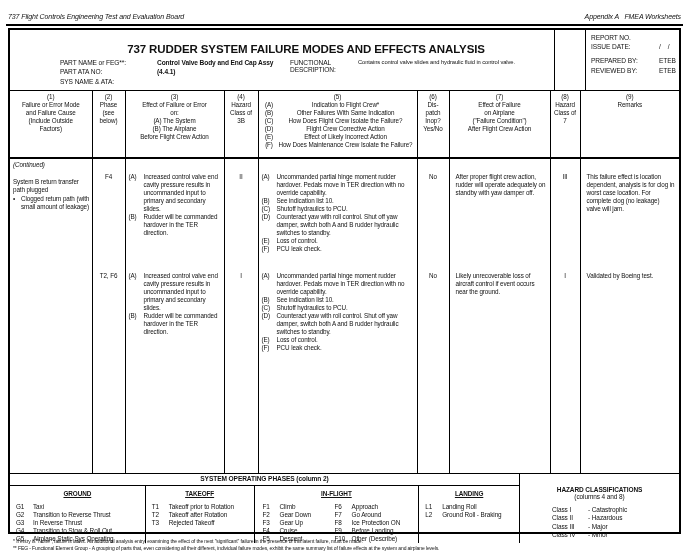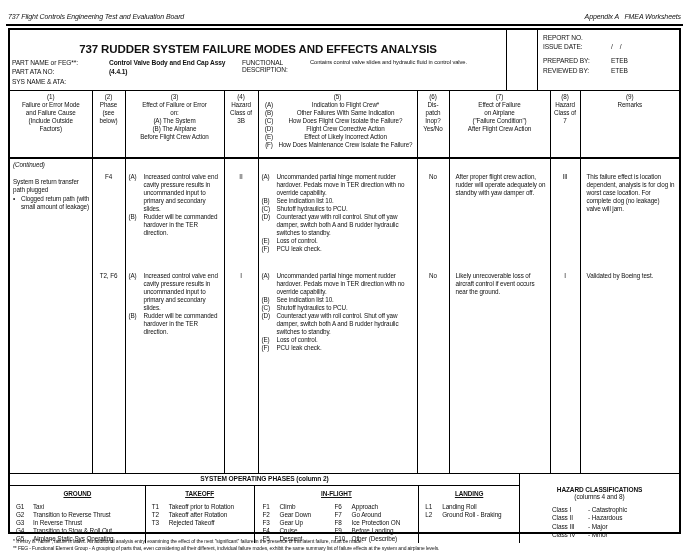--- a/index.html
+++ b/index.html
@@ -7,21 +7,21 @@
           font-family:"Liberation Sans",sans-serif;letter-spacing:-0.1px;overflow:hidden;}
   
   .pagehdr{position:absolute;top:13px;left:8px;right:8px;display:flex;justify-content:space-between;
            font-size:7px;font-style:italic;white-space:pre;}
   .toprule{position:absolute;top:24px;left:6px;width:677px;height:2px;background:#000;}
   
   .sheet{position:absolute;top:28px;left:8px;width:673px;height:506px;border:2px solid #000;
          box-sizing:border-box;display:flex;flex-direction:column;}
   
   .tblock{height:61px;border-bottom:1px solid #000;box-sizing:border-box;display:flex;flex:none;}
-  .tb-left{width:496px;position:relative;flex:none;}
+  .tb-left{width:496px;position:relative;flex:none;margin-left:48px;}
   .tb-title{position:absolute;top:13px;left:0;width:100%;text-align:center;font-weight:bold;font-size:11.5px;}
   .lbl{position:absolute;font-size:6.6px;}
   .val{font-weight:bold;}
   .tb-gap{width:31px;border-left:1px solid #000;box-sizing:border-box;flex:none;}
   .tb-report{flex:1;border-left:1px solid #000;box-sizing:border-box;padding:3px 0 0 5px;font-size:6.6px;line-height:1.4;}
   .repline{display:flex;}
   .replab{width:68px;flex:none;}
   .repspacer{height:5px;}
   .pre{white-space:pre;}
   

